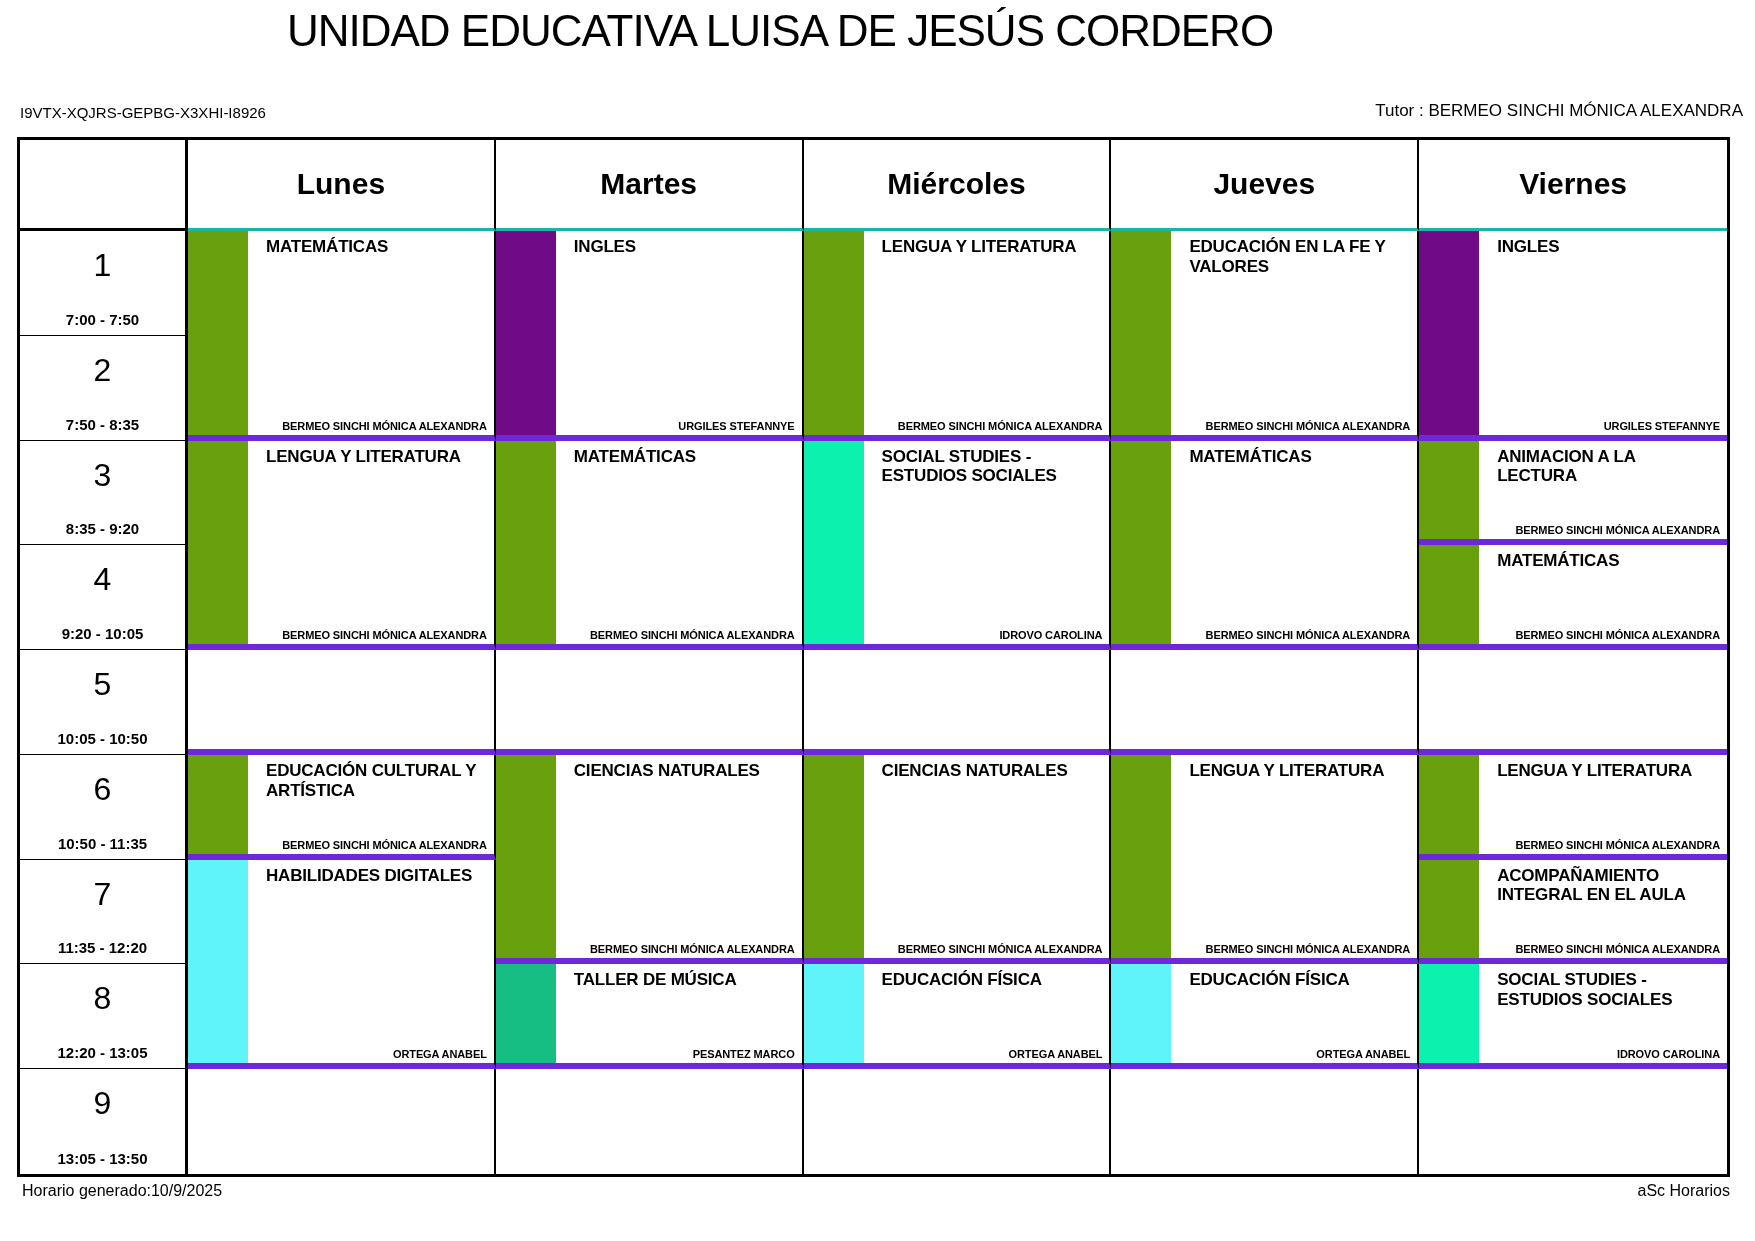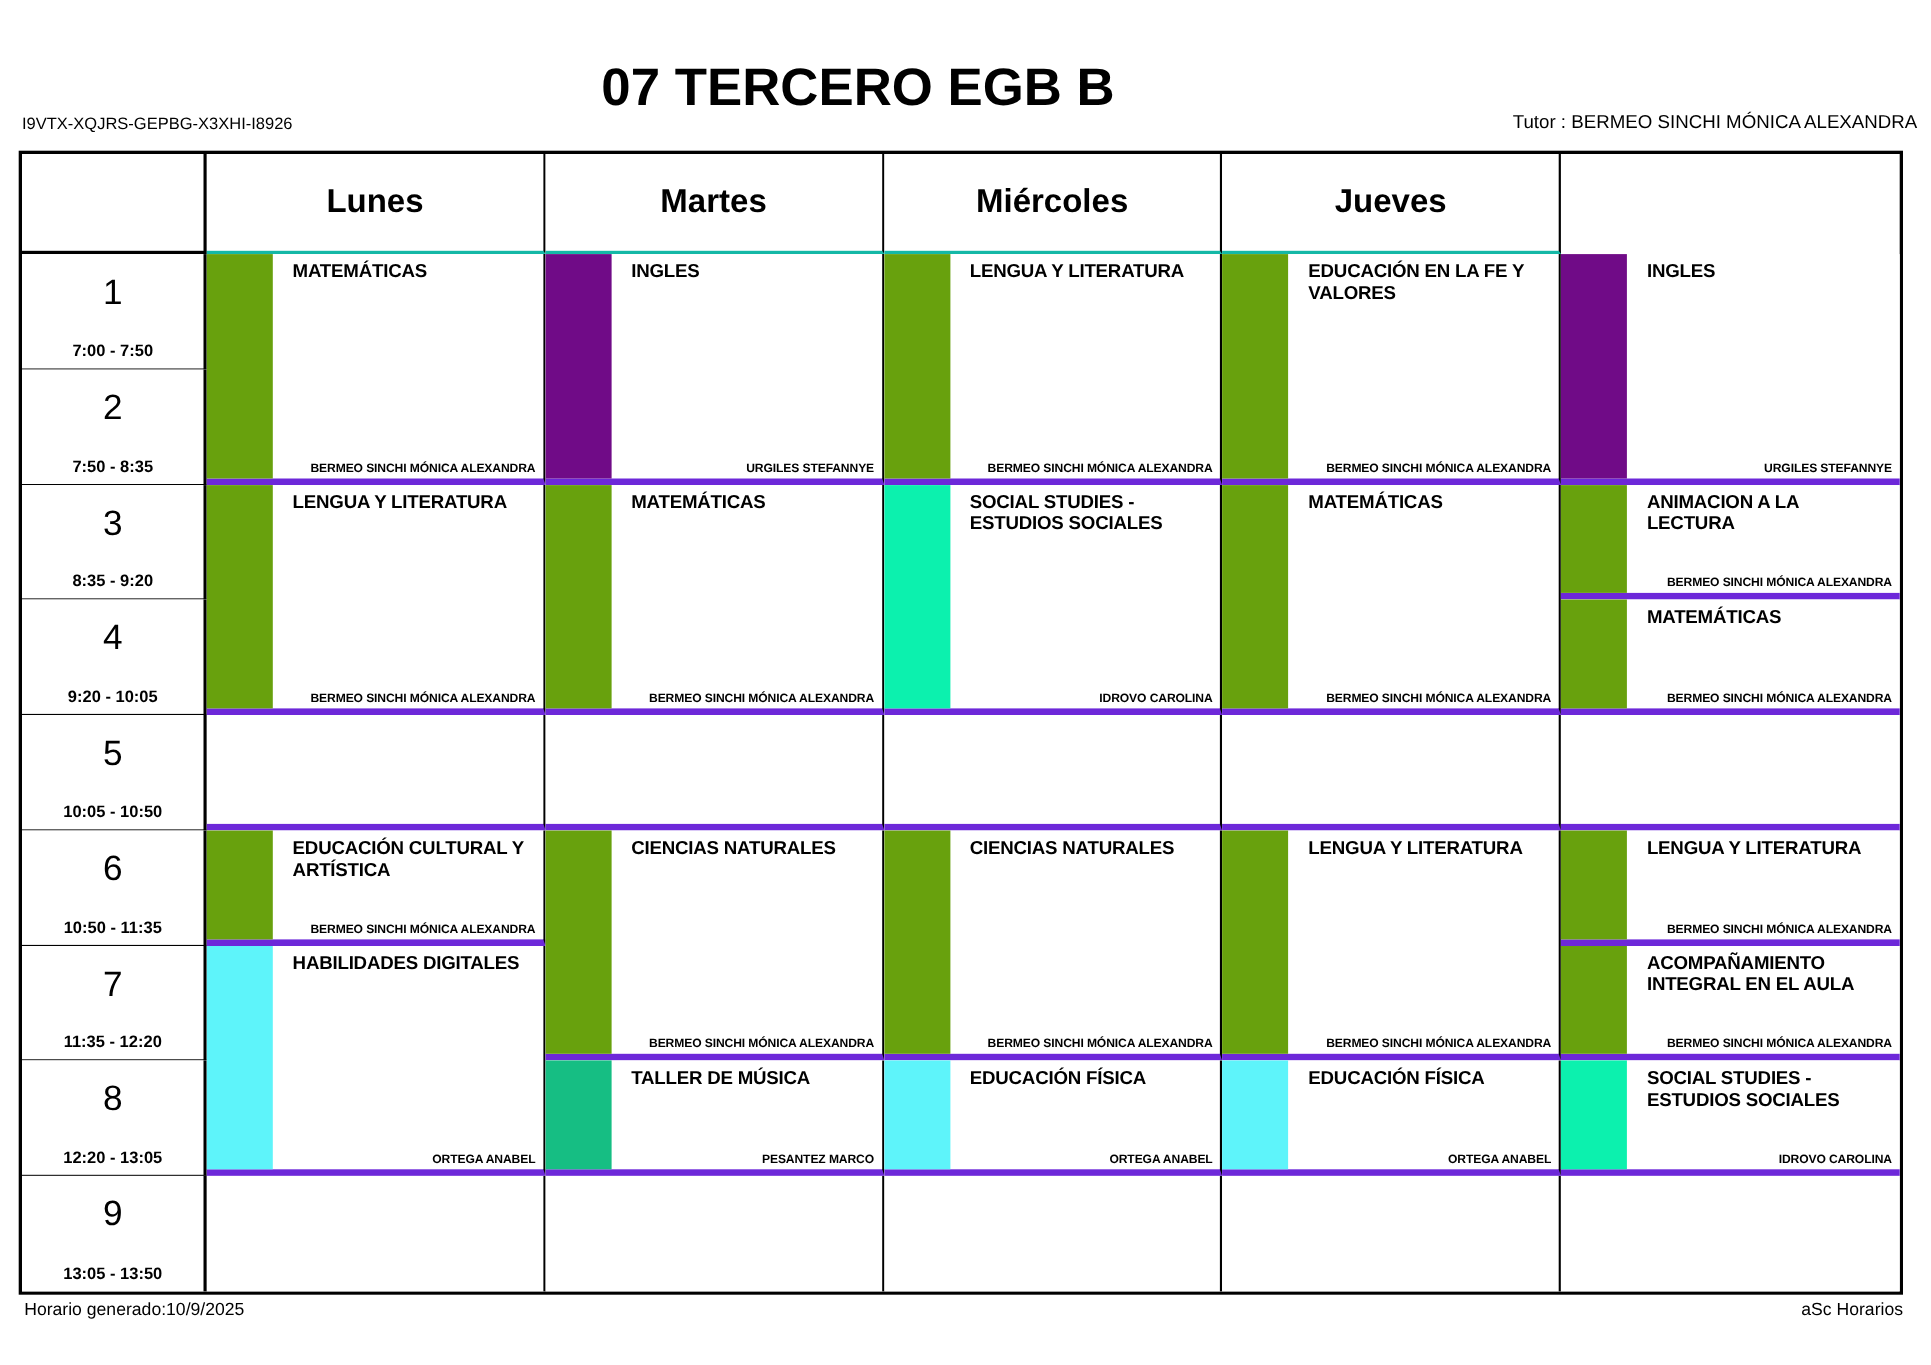--- a/index.html
+++ b/index.html
@@ -44,30 +44,31 @@
     position:absolute;right:7px;bottom:3px;
     font-size:11px;font-weight:bold;white-space:nowrap;letter-spacing:-0.1px;
   }
   .footer-left{position:absolute;left:22px;top:1182px;font-size:16px;white-space:nowrap;}
   .footer-right{position:absolute;right:25px;top:1182px;font-size:16px;white-space:nowrap;}
 </style>
 </head>
 <body>
 
 <div class="page">
-  <div class="title2">07 TERCERO EGB B</div>
+  <div class="title1">UNIDAD EDUCATIVA LUISA DE JESÚS CORDERO</div>
   <div class="code">I9VTX-XQJRS-GEPBG-X3XHI-I8926</div>
   <div class="tutor">Tutor : BERMEO SINCHI MÓNICA ALEXANDRA</div>
 
   <div class="grid">
       <div class="cell corner" style="grid-area: 1 / 1;"></div>
       <div class="cell hcell" style="grid-area: 1 / 2;">Lunes</div>
       <div class="cell hcell" style="grid-area: 1 / 3;">Martes</div>
       <div class="cell hcell" style="grid-area: 1 / 4;">Miércoles</div>
       <div class="cell hcell" style="grid-area: 1 / 5;">Jueves</div>
+      <div class="cell hcell last-col" style="grid-area: 1 / 6;">Viernes</div>
       <div class="cell tcell" style="grid-area: 2 / 1;">
         <div class="pnum">1</div>
         <div class="ptime">7:00 - 7:50</div>
       </div>
       <div class="cell tcell" style="grid-area: 3 / 1;">
         <div class="pnum">2</div>
         <div class="ptime">7:50 - 8:35</div>
       </div>
       <div class="cell tcell" style="grid-area: 4 / 1;">
         <div class="pnum">3</div>

